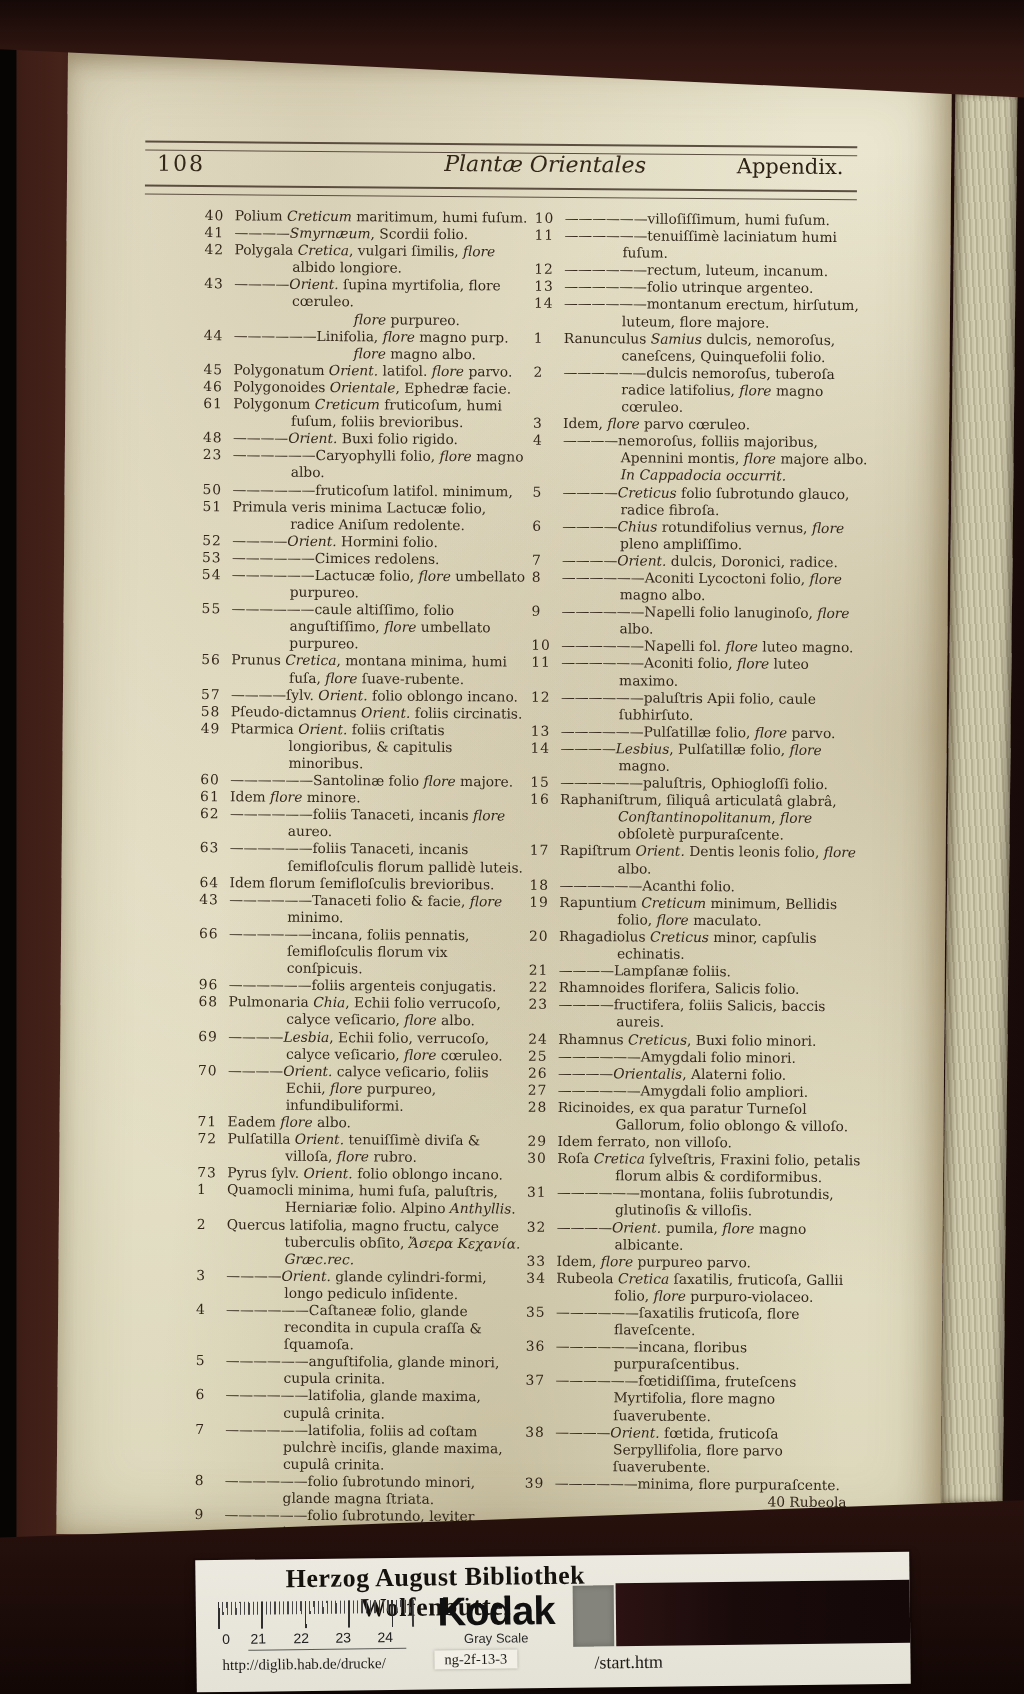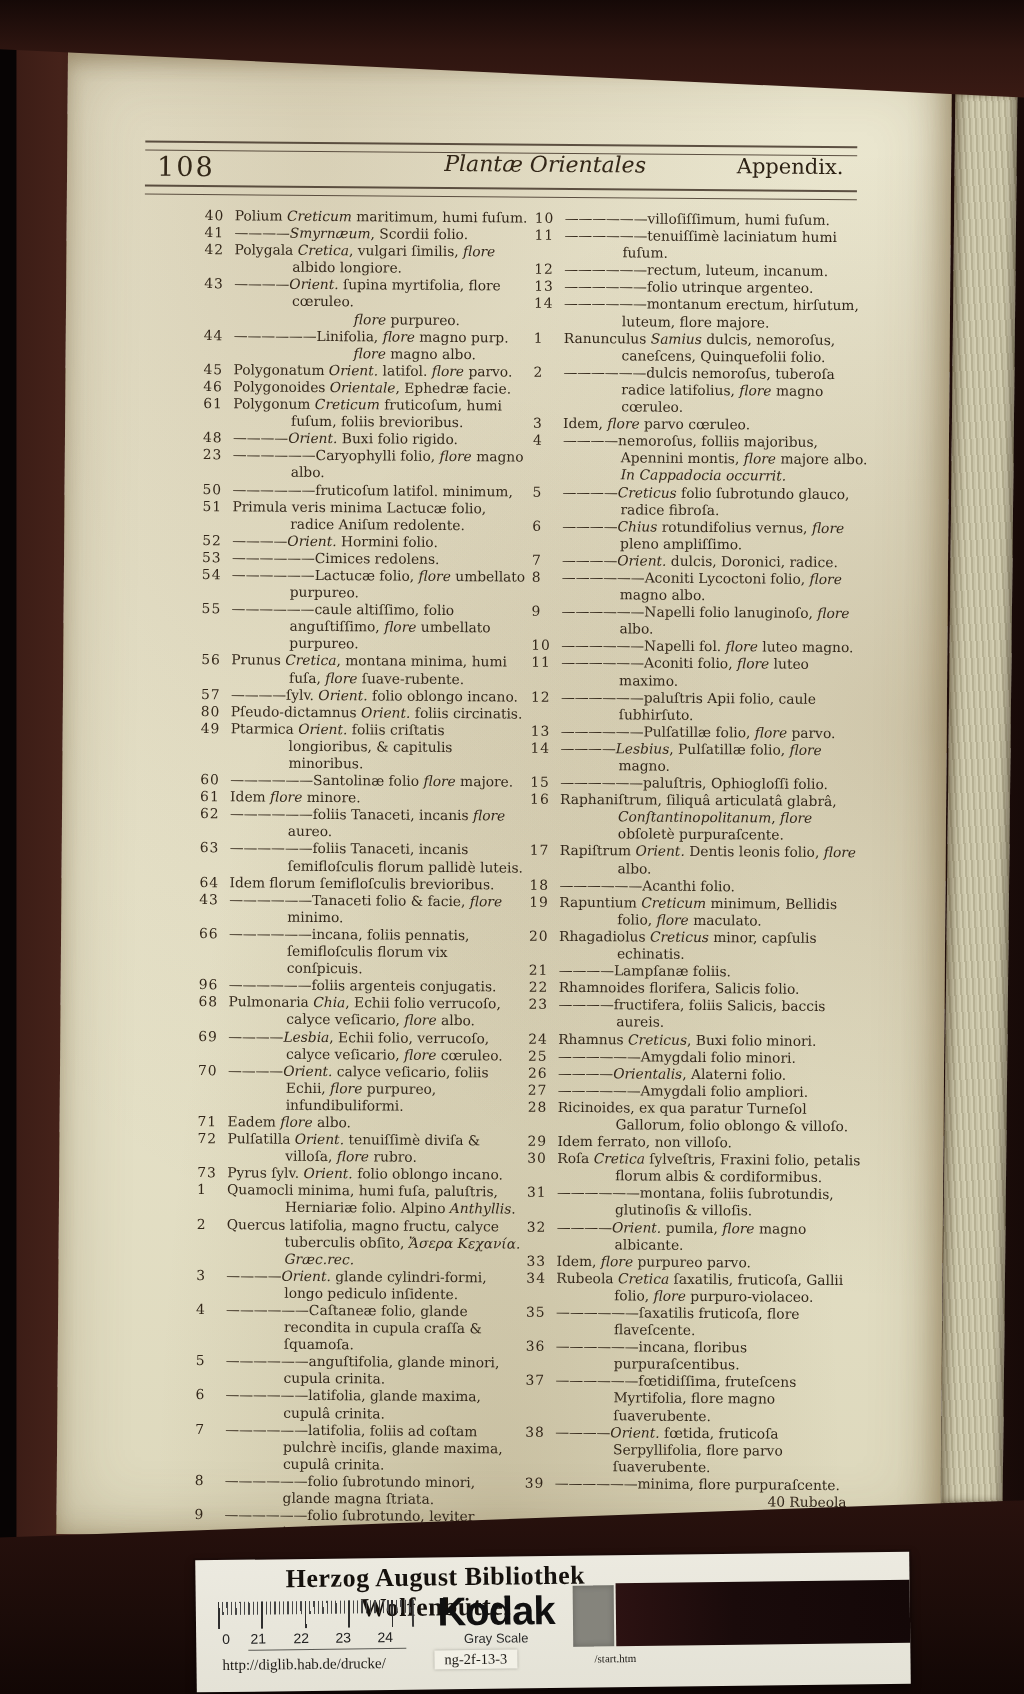--- a/index.html
+++ b/index.html
@@ -39,21 +39,21 @@
     background:linear-gradient(180deg,#2a120e 0%,#1c0c09 60%,#120705 100%);
     clip-path:polygon(0 24%,100% 6%,100% 100%,0 100%);
   }
   .edge-left{position:absolute;left:0;top:0;width:16px;height:1694px;background:#070404;}
 
   
   .rule{position:absolute;left:78px;width:712px;height:7px;border-top:2px solid #44362a;border-bottom:1.6px solid #44362a;opacity:.85;}
   .rule.r1{top:88px;}
   .rule.r2{top:132px;}
   .head-row{position:absolute;left:78px;top:96px;width:712px;height:34px;}
-  .pagenum{position:absolute;left:12px;top:2px;font-size:27px;letter-spacing:2px;color:#332718;}
+  .pagenum{position:absolute;left:12px;top:2px;font-size:22px;letter-spacing:2px;color:#332718;}
   .runtitle{position:absolute;left:250px;top:0;width:300px;text-align:center;font-style:italic;font-size:22px;color:#332718;}
   .section{position:absolute;left:560px;top:1px;width:170px;text-align:center;font-size:21px;color:#2c2114;}
 
   
   .col{position:absolute;top:154px;font-size:13.8px;line-height:17.1px;color:#33271a;}
   #col-left{left:138px;width:326px;}
   #col-right{left:468px;width:338px;}
   .entry{margin:0;padding-left:88px;text-indent:-88px;}
   .entry .num{display:inline-block;width:30px;text-indent:0;letter-spacing:1px;}
   .entry.var{padding-left:150px;text-indent:0;}
@@ -81,21 +81,21 @@
   .ruler-base{position:absolute;left:30px;width:158px;top:48px;border-top:1.6px solid #5a5a55;}
   .kodak{position:absolute;left:224px;top:34px;width:152px;text-align:center;}
   .kodak-word{font-family:"Liberation Sans", sans-serif;font-weight:bold;font-size:40px;line-height:40px;letter-spacing:-1px;color:#101010;}
   .gray-scale{font-family:"Liberation Sans", sans-serif;font-size:13px;color:#2b2b2b;margin-top:0;}
   .patch{position:absolute;}
   .patch-gray{left:377px;top:30px;width:41px;height:61px;background:#85847c;box-shadow:inset 0 0 6px rgba(0,0,0,.25);}
   .patch-dark{left:420px;top:28px;width:294px;height:63px;background:linear-gradient(90deg,#2c1212 0%,#1a0b0b 40%,#140808 100%);}
   .cardrow{position:absolute;font-family:"Liberation Serif", serif;color:#1d1a16;}
   .url{left:26px;top:97px;font-size:15px;}
   .shelf{left:238px;top:93px;font-size:14.5px;background:#f2f0e6;padding:1px 10px;box-shadow:0 0 3px rgba(120,120,110,.6);}
-  .start{left:398px;top:97px;font-size:11px;}
+  .start{left:398px;top:97px;font-size:18px;}
 </style>
 </head>
 <body>
 
 <div class="edge-left"></div>
 
 <div class="page">
   <div class="rule r1"></div>
   <div class="head-row">
     <span class="pagenum">108</span>
@@ -118,21 +118,21 @@
       <p class="entry"><span class="num">48</span>————<em>Orient.</em> Buxi folio rigido.</p>
       <p class="entry"><span class="num">23</span>——————Caryophylli folio, <em>flore</em> magno albo.</p>
       <p class="entry"><span class="num">50</span>——————fruticoſum latifol. minimum,</p>
       <p class="entry"><span class="num">51</span>Primula veris minima Lactucæ folio, radice Aniſum redolente.</p>
       <p class="entry"><span class="num">52</span>————<em>Orient.</em> Hormini folio.</p>
       <p class="entry"><span class="num">53</span>——————Cimices redolens.</p>
       <p class="entry"><span class="num">54</span>——————Lactucæ folio, <em>flore</em> umbellato purpureo.</p>
       <p class="entry"><span class="num">55</span>——————caule altiſſimo, folio anguſtiſſimo, <em>flore</em> umbellato purpureo.</p>
       <p class="entry"><span class="num">56</span>Prunus <em>Cretica</em>, montana minima, humi fuſa, <em>flore</em> ſuave-rubente.</p>
       <p class="entry"><span class="num">57</span>————ſylv. <em>Orient.</em> folio oblongo incano.</p>
-      <p class="entry"><span class="num">80</span>Pſeudo-dictamnus <em>Orient.</em> foliis circinatis.</p>
+      <p class="entry"><span class="num">58</span>Pſeudo-dictamnus <em>Orient.</em> foliis circinatis.</p>
       <p class="entry"><span class="num">49</span>Ptarmica <em>Orient.</em> foliis criſtatis longioribus, &amp; capitulis minoribus.</p>
       <p class="entry"><span class="num">60</span>——————Santolinæ folio <em>flore</em> majore.</p>
       <p class="entry"><span class="num">61</span>Idem <em>flore</em> minore.</p>
       <p class="entry"><span class="num">62</span>——————foliis Tanaceti, incanis <em>flore</em> aureo.</p>
       <p class="entry"><span class="num">63</span>——————foliis Tanaceti, incanis ſemifloſculis florum pallidè luteis.</p>
       <p class="entry"><span class="num">64</span>Idem florum ſemifloſculis brevioribus.</p>
       <p class="entry"><span class="num">43</span>——————Tanaceti folio &amp; facie, <em>flore</em> minimo.</p>
       <p class="entry"><span class="num">66</span>——————incana, foliis pennatis, ſemifloſculis florum vix conſpicuis.</p>
       <p class="entry"><span class="num">96</span>——————foliis argenteis conjugatis.</p>
       <p class="entry"><span class="num">68</span>Pulmonaria <em>Chia</em>, Echii folio verrucoſo, calyce veſicario, <em>flore</em> albo.</p>

